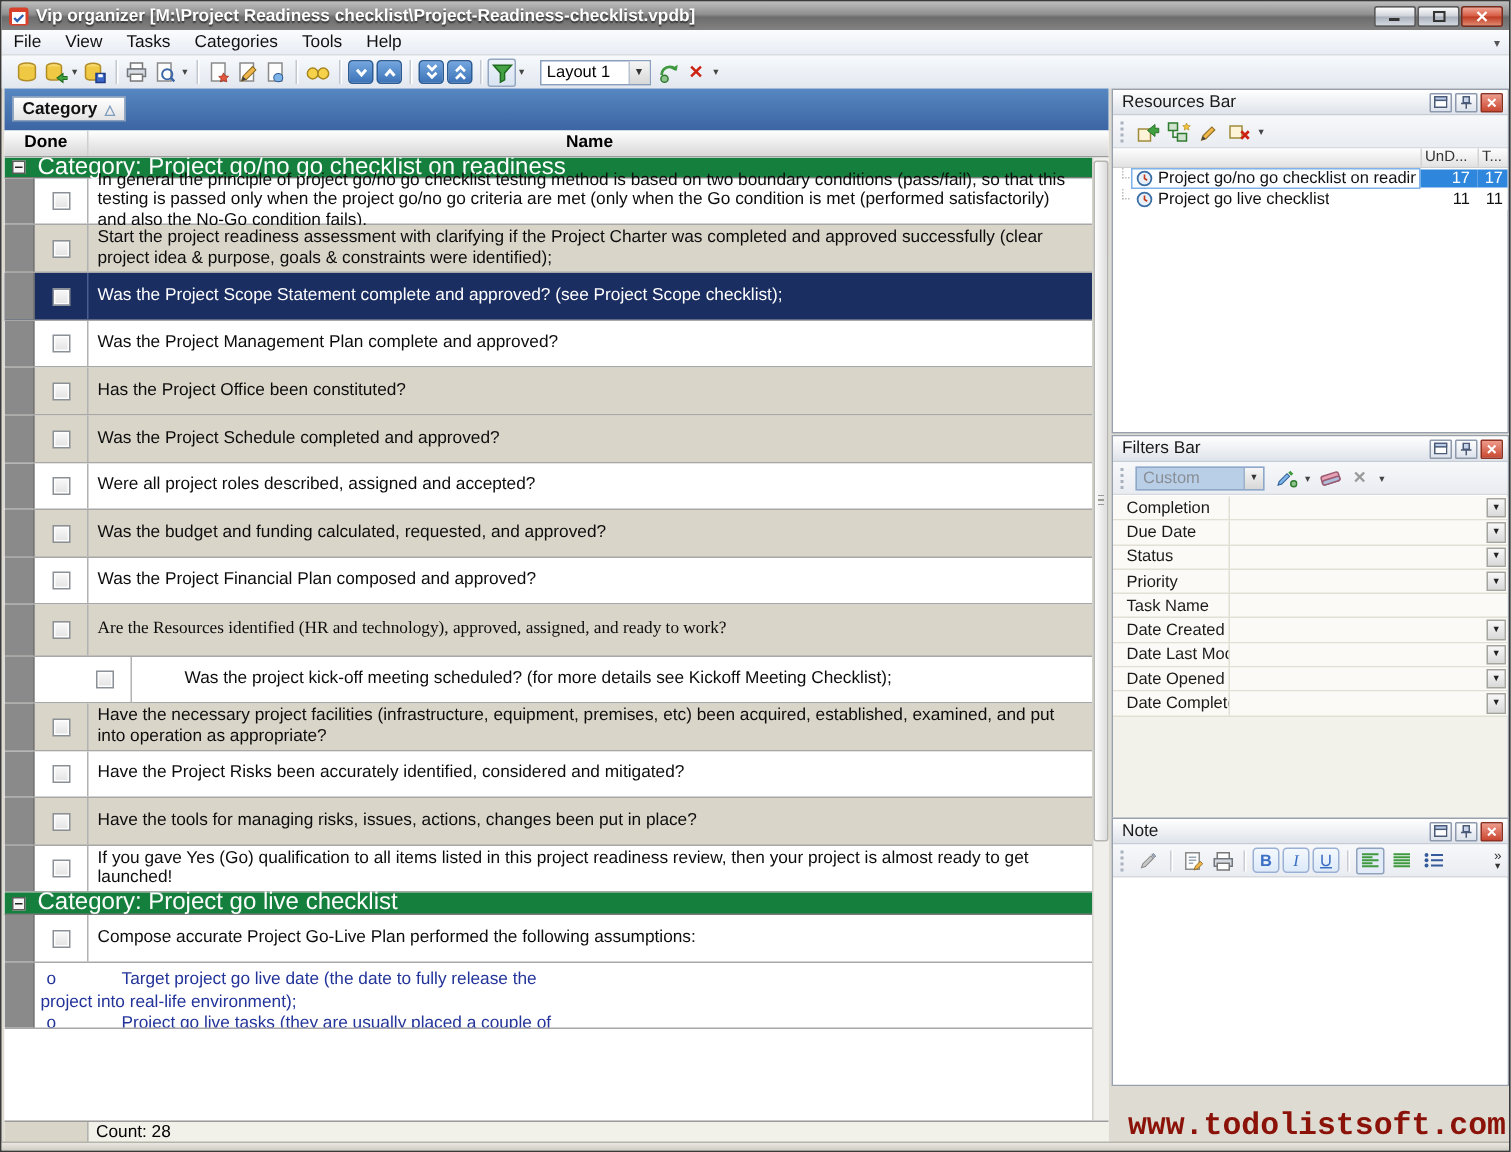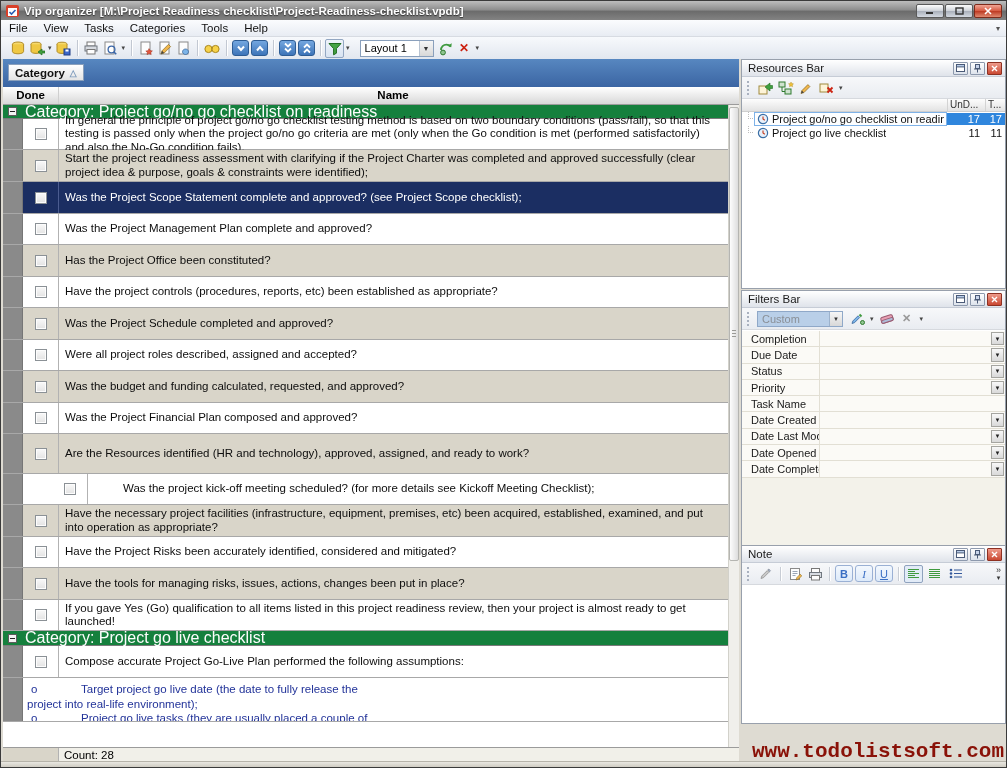--- a/index.html
+++ b/index.html
@@ -346,56 +346,49 @@
           </span>
           <span class="name-cell">Was the Project Management Plan complete and approved?</span>
         </div>
         <div class="taskrow tan" style="height: 32px;">
           <span class="indent"></span>
           <span class="done-cell">
             <span class="cb"></span>
           </span>
           <span class="name-cell">Has the Project Office been constituted?</span>
         </div>
+        <div class="taskrow tan" style="height: 32px;">
+          <span class="indent"></span>
+          <span class="done-cell">
+            <span class="cb"></span>
+          </span>
+          <span class="name-cell">Was the Project Schedule completed and approved?</span>
+        </div>
         <div class="taskrow" style="height: 31px;">
           <span class="indent"></span>
           <span class="done-cell">
             <span class="cb"></span>
           </span>
-          <span class="name-cell">Have the project controls (procedures, reports, etc) been established as appropriate?</span>
+          <span class="name-cell">Were all project roles described, assigned and accepted?</span>
         </div>
         <div class="taskrow tan" style="height: 32px;">
           <span class="indent"></span>
           <span class="done-cell">
             <span class="cb"></span>
           </span>
-          <span class="name-cell">Was the Project Schedule completed and approved?</span>
+          <span class="name-cell">Was the budget and funding calculated, requested, and approved?</span>
         </div>
         <div class="taskrow" style="height: 31px;">
           <span class="indent"></span>
           <span class="done-cell">
             <span class="cb"></span>
           </span>
-          <span class="name-cell">Were all project roles described, assigned and accepted?</span>
-        </div>
-        <div class="taskrow tan" style="height: 32px;">
-          <span class="indent"></span>
-          <span class="done-cell">
-            <span class="cb"></span>
-          </span>
-          <span class="name-cell">Was the budget and funding calculated, requested, and approved?</span>
-        </div>
-        <div class="taskrow" style="height: 31px;">
-          <span class="indent"></span>
-          <span class="done-cell">
-            <span class="cb"></span>
-          </span>
           <span class="name-cell">Was the Project Financial Plan composed and approved?</span>
         </div>
-        <div class="taskrow tan" style="height: 40px;">
+        <div class="taskrow tan" style="height: 35px; font-family: Liberation Serif, serif;">
           <span class="indent"></span>
           <span class="done-cell">
             <span class="cb"></span>
           </span>
           <span class="name-cell">Are the Resources identified (HR and technology), approved, assigned, and ready to work?</span>
         </div>
         <div class="taskrow" style="height: 31px; gap: 29px;">
           <span class="indent"></span>
           <span class="done-cell">
             <span class="cb"></span>

